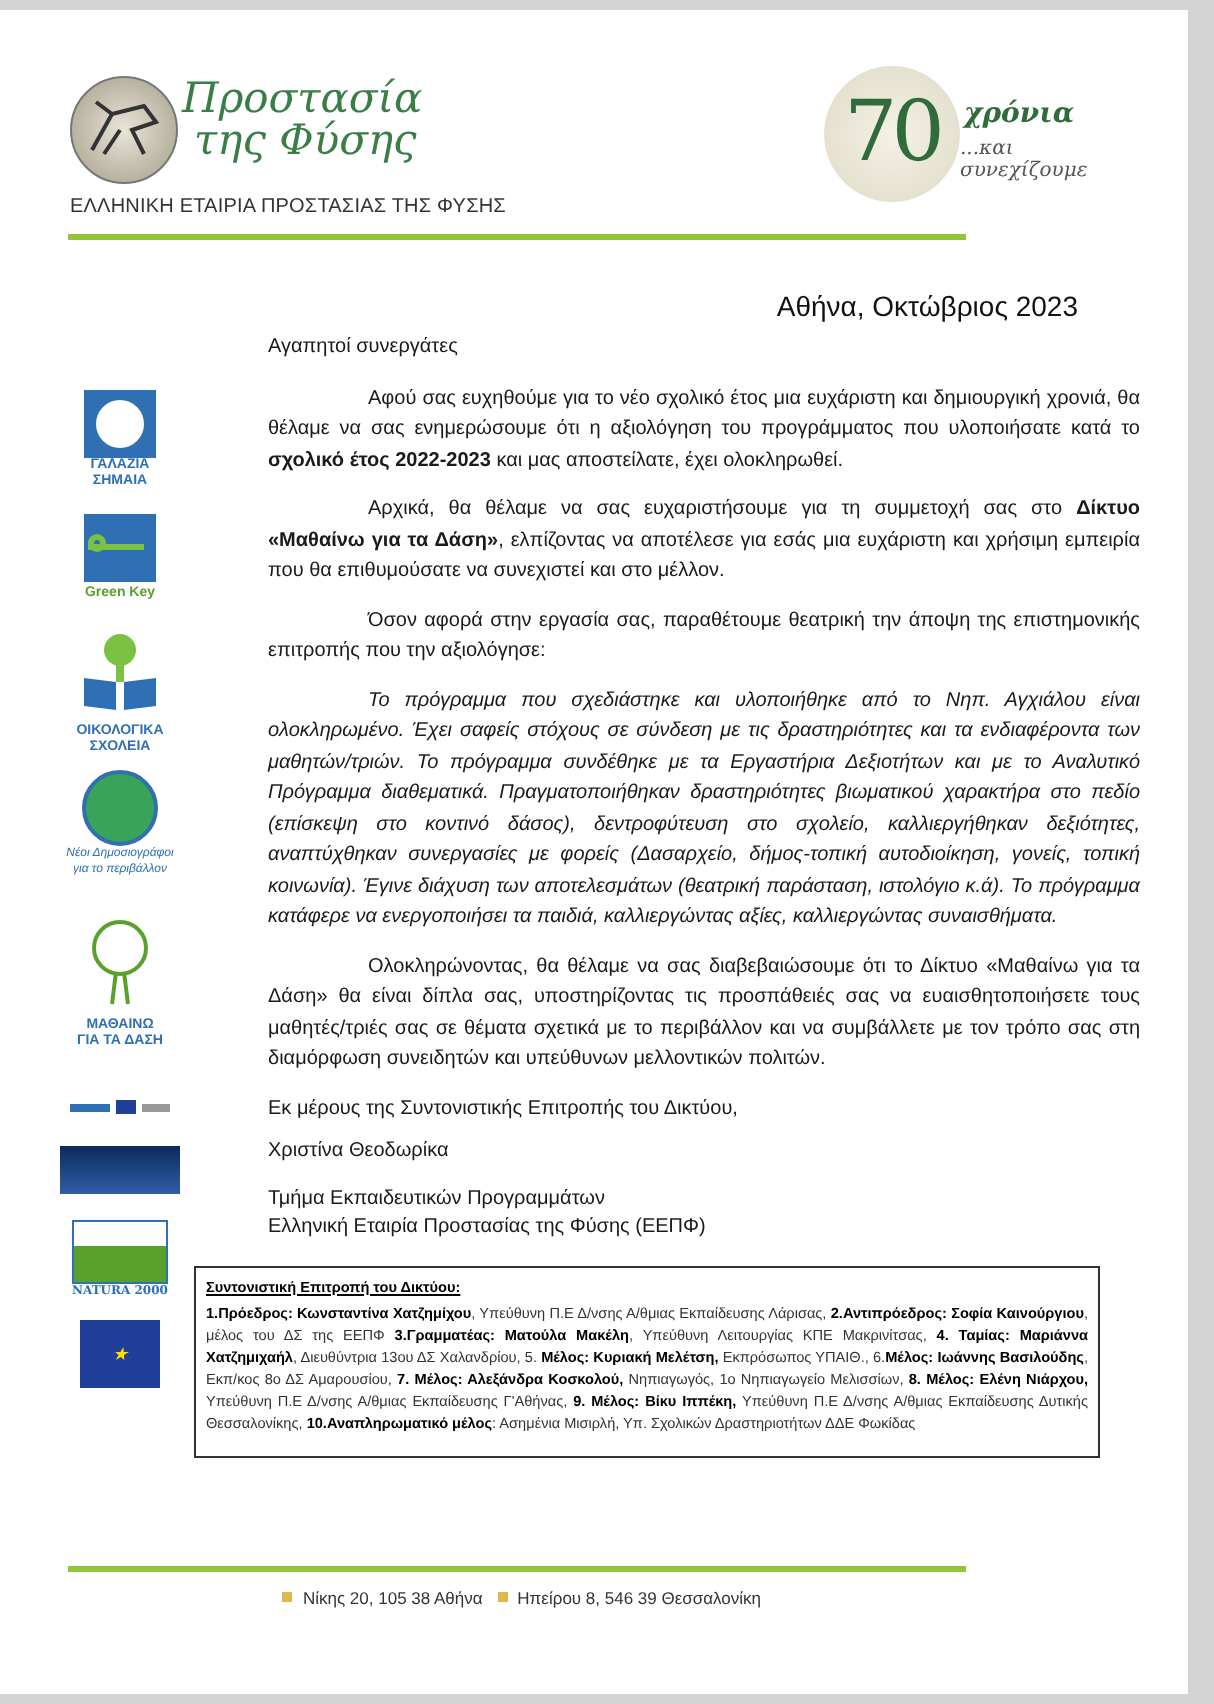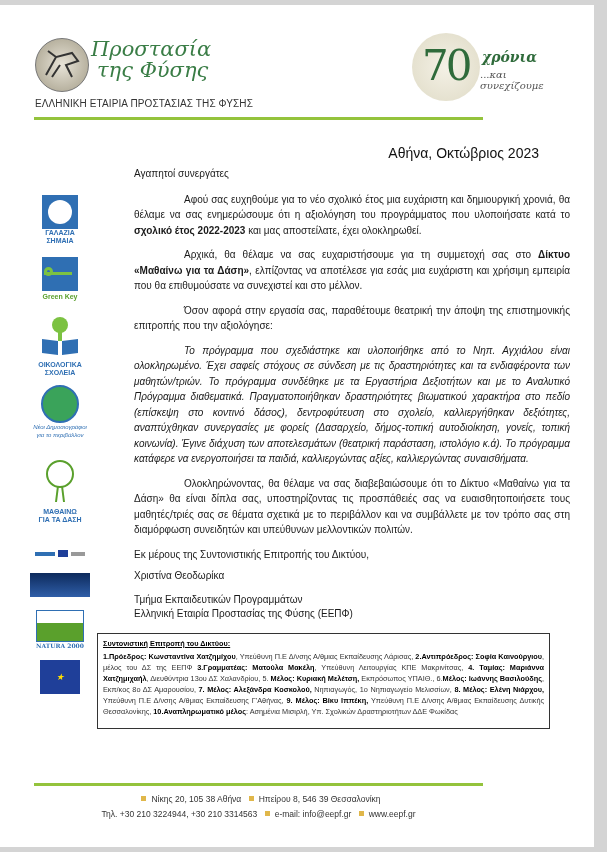--- a/index.html
+++ b/index.html
@@ -153,18 +153,13 @@
       <b>1.Πρόεδρος: Κωνσταντίνα Χατζημίχου</b><span>, Υπεύθυνη Π.Ε Δ/νσης Α/θμιας Εκπαίδευσης Λάρισας, </span><b>2.Αντιπρόεδρος: Σοφία Καινούργιου</b><span>, μέλος του ΔΣ της ΕΕΠΦ </span><b>3.Γραμματέας: Ματούλα Μακέλη</b><span>, Υπεύθυνη Λειτουργίας ΚΠΕ Μακρινίτσας, </span><b>4. Ταμίας: Μαριάννα Χατζημιχαήλ</b><span>, Διευθύντρια 13ου ΔΣ Χαλανδρίου, 5. </span><b>Μέλος: Κυριακή Μελέτση,</b><span> Εκπρόσωπος ΥΠΑΙΘ., 6.</span><b>Μέλος: Ιωάννης Βασιλούδης</b><span>, Εκπ/κος 8ο ΔΣ Αμαρουσίου, </span><b>7. Μέλος: Αλεξάνδρα Κοσκολού,</b><span> Νηπιαγωγός, 1ο Νηπιαγωγείο Μελισσίων, </span><b>8. Μέλος: Ελένη Νιάρχου,</b><span> Υπεύθυνη Π.Ε Δ/νσης Α/θμιας Εκπαίδευσης Γ'Αθήνας, </span><b>9. Μέλος: Βίκυ Ιππέκη,</b><span> Υπεύθυνη Π.Ε Δ/νσης Α/θμιας Εκπαίδευσης Δυτικής Θεσσαλονίκης, </span><b>10.Αναπληρωματικό μέλος</b><span>: Ασημένια Μισιρλή, Υπ. Σχολικών Δραστηριοτήτων ΔΔΕ Φωκίδας</span>
     </div>
   </div>
 
   <div class="rule bottom"></div>
 
   <div class="footer" style="top:789px">
     <span class="sq"></span><span>Νίκης 20, 105 38 Αθήνα</span>
     <span class="sq"></span><span>Ηπείρου 8, 546 39 Θεσσαλονίκη</span>
   </div>
-  <div class="footer" style="top:804px">
-    <span>Τηλ. +30 210 3224944, +30 210 3314563</span>
-    <span class="sq"></span><span>e-mail: info@eepf.gr</span>
-    <span class="sq"></span><span>www.eepf.gr</span>
-  </div>
 </div>
 
 </body></html>

